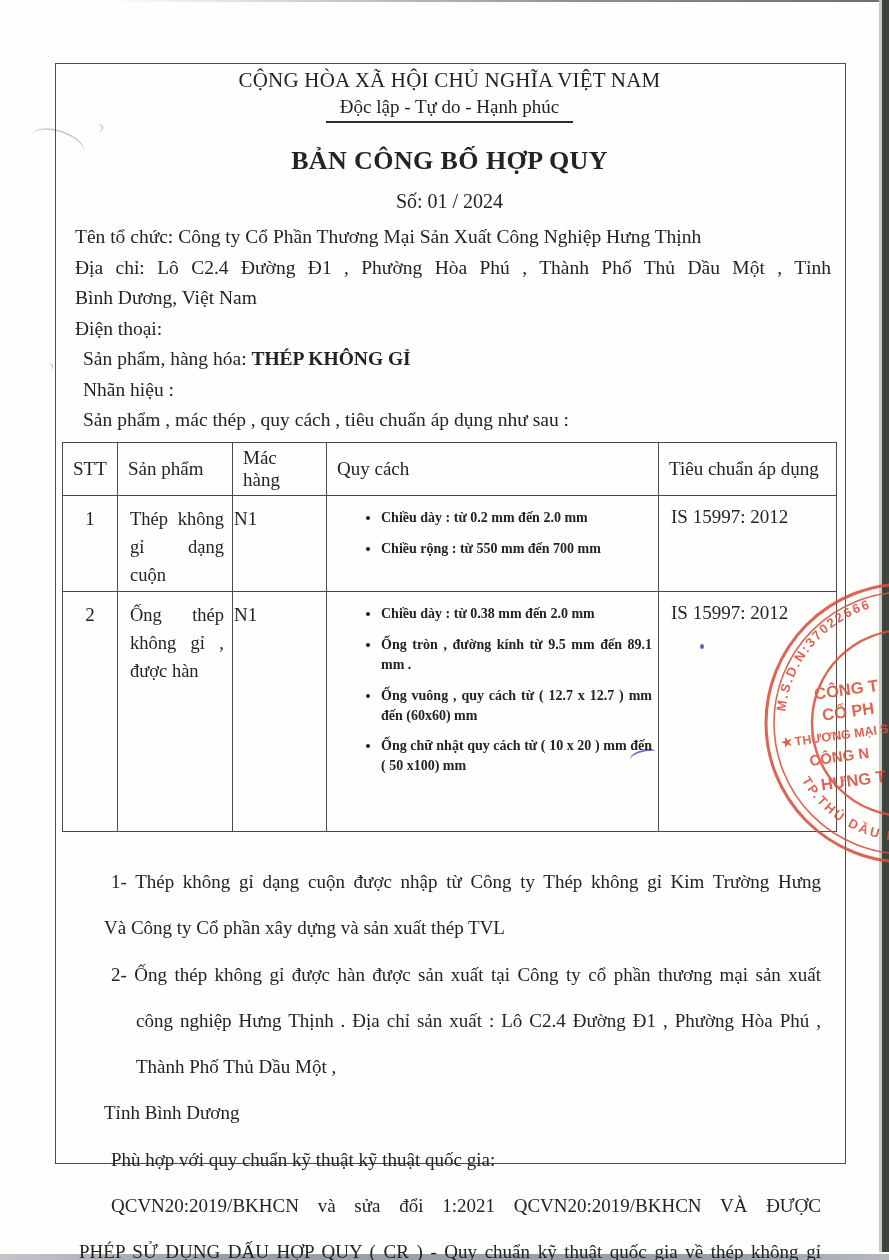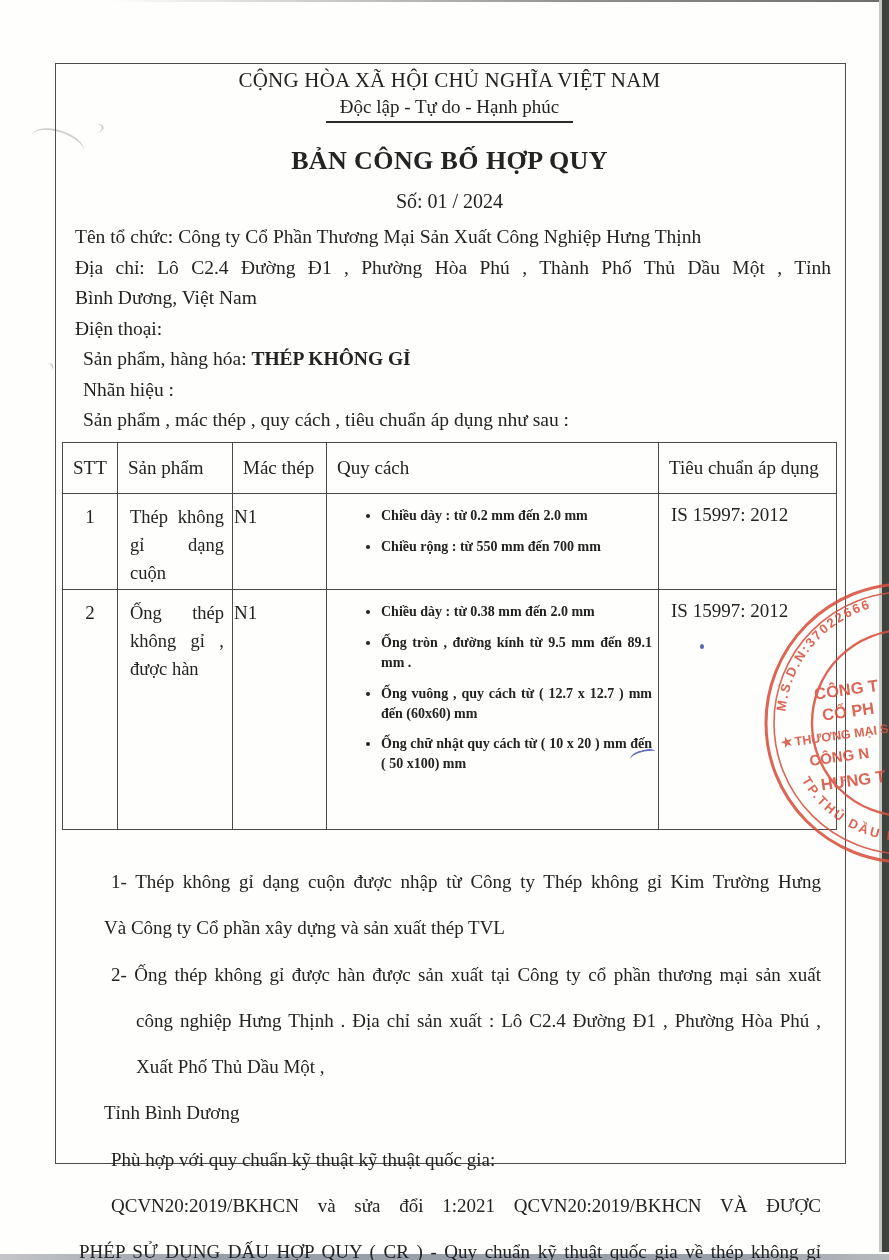--- a/index.html
+++ b/index.html
@@ -94,21 +94,21 @@
       <col style="width:55px">
         <col style="width:115px">
         <col style="width:94px">
       <col style="width:332px">
         <col style="width:178px">
     </colgroup>
     <thead>
       <tr>
         <th class="c-stt">STT</th>
         <th>Sản phẩm</th>
-        <th>Mác thép</th>
+        <th>Mác hàng</th>
         <th>Quy cách</th>
         <th>Tiêu chuẩn áp dụng</th>
       </tr>
     </thead>
     <tbody id="table-body">
         <tr class="row-1">
           <td class="c-stt">1</td>
           <td class="c-sp">Thép không gỉ dạng cuộn</td>
           <td class="c-mt">N1</td>
           <td class="c-qc">
@@ -134,21 +134,21 @@
           <td class="c-tc">IS 15997: 2012</td>
         </tr>
       </tbody>
   </table>
 
   <div class="notes" id="notes">
       <div class="note-line fill" style="padding-left: 32px;">1- Thép không gỉ dạng cuộn được nhập từ Công ty Thép không gỉ Kim Trường Hưng</div>
       <div class="note-line" style="padding-left: 25px;">Và Công ty Cổ phần xây dựng và sản xuất thép TVL</div>
       <div class="note-line fill" style="padding-left: 32px;">2- Ống thép không gỉ được hàn được sản xuất tại Công ty cổ phần thương mại sản xuất</div>
       <div class="note-line fill" style="padding-left: 57px;">công nghiệp Hưng Thịnh . Địa chỉ sản xuất : Lô C2.4 Đường Đ1 , Phường Hòa Phú ,</div>
-      <div class="note-line" style="padding-left: 57px;">Xuất Phố Thủ Dầu Một ,</div>
+      <div class="note-line" style="padding-left: 57px;">Thành Phố Thủ Dầu Một ,</div>
       <div class="note-line" style="padding-left: 25px;">Tỉnh Bình Dương</div>
       <div class="note-line" style="padding-left: 32px;">Phù hợp với quy chuẩn kỹ thuật kỹ thuật quốc gia:</div>
       <div class="note-line fill" style="padding-left: 32px;">QCVN20:2019/BKHCN và sửa đổi 1:2021 QCVN20:2019/BKHCN VÀ ĐƯỢC</div>
       <div class="note-line fill" style="padding-left: 0px;">PHÉP SỬ DỤNG DẤU HỢP QUY ( CR ) -  Quy chuẩn kỹ thuật quốc gia về thép không gỉ</div>
     </div>
 
   <svg class="stamp" viewBox="0 0 131 290" aria-hidden="true">
     <g stroke="#d8503f" fill="none">
       <circle cx="147" cy="141" r="139" stroke-width="3"></circle>
       <circle cx="147" cy="141" r="131" stroke-width="1.6"></circle>

